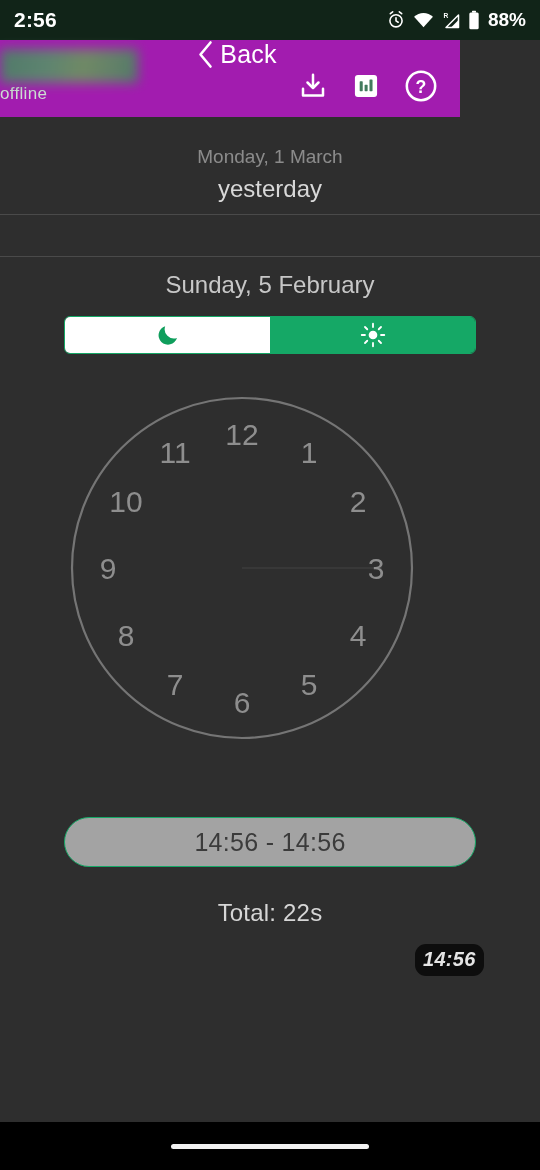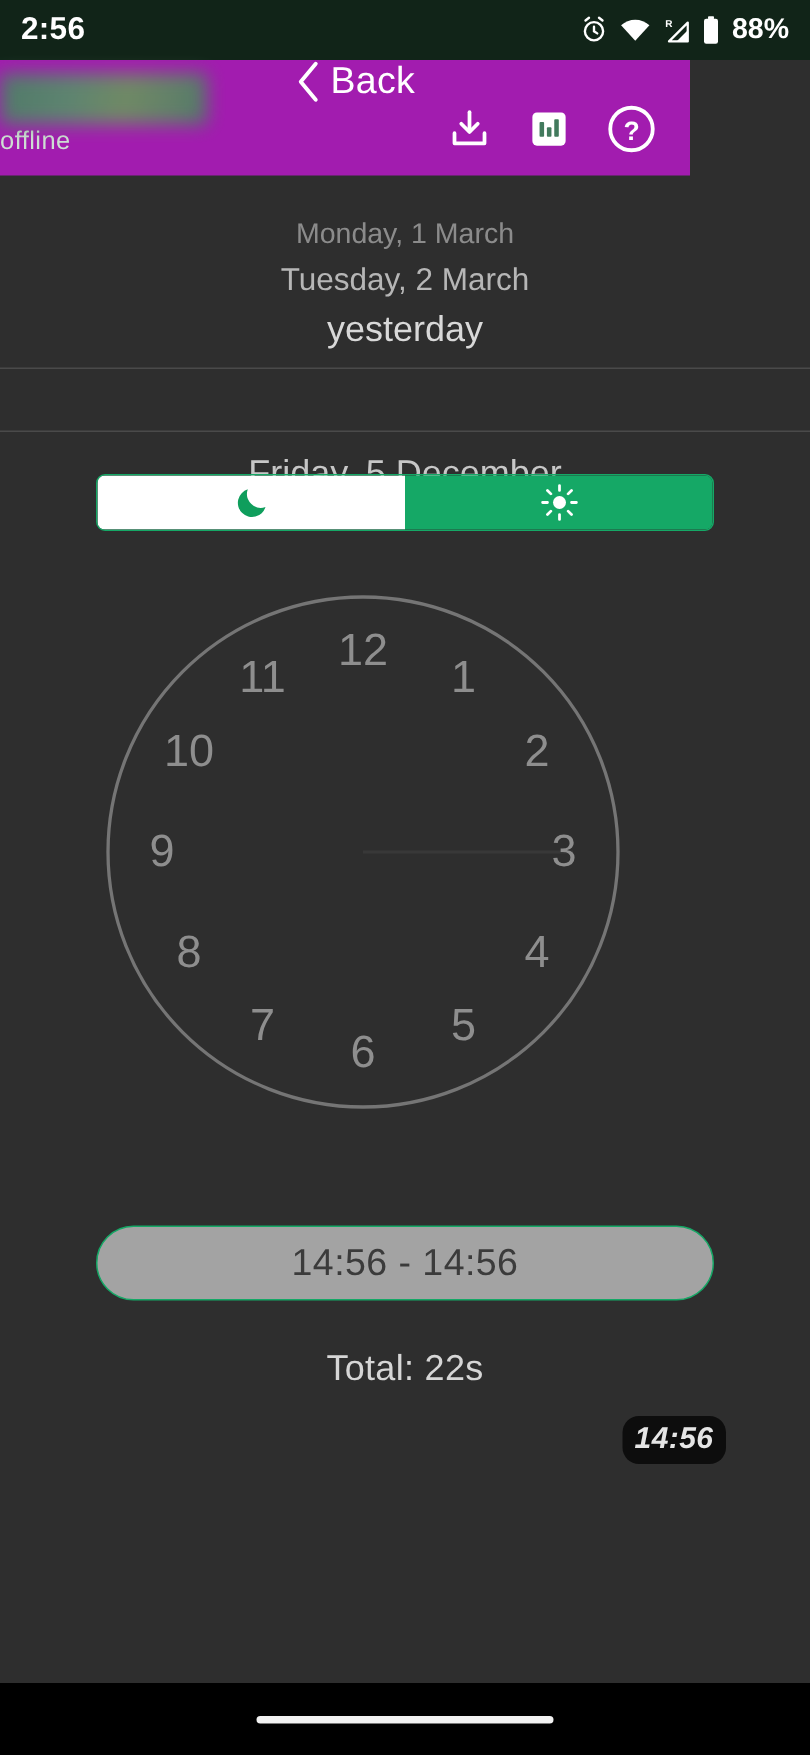--- a/index.html
+++ b/index.html
@@ -182,28 +182,27 @@
       <svg class="act" width="34" height="34" viewBox="0 0 24 24">
         <circle cx="12" cy="12" r="10" fill="none" stroke="#fff" stroke-width="1.8"></circle>
         <text x="12" y="17.2" font-size="12.5" font-family="Liberation Sans, sans-serif" font-weight="700" fill="#fff" text-anchor="middle">?</text>
       </svg>
     </div>
   </div>
 
   <div class="datewheel">
     <div class="dw-group">
       <div class="dw-row r-top">Monday, 1 March</div>
-      <div class="dw-row r-mid">Tuesday, 2 March</div>
       <div class="dw-row r-sel">yesterday</div>
     </div>
     <div class="dw-divider"></div>
     <div class="dw-gap"></div>
     <div class="dw-divider2"></div>
     <div class="dw-group">
-      <div class="dw-row dw-g2-a">Friday, 5 December</div>
+      <div class="dw-row dw-g2-a">Sunday, 5 February</div>
 
     </div>
   </div>
 
   <div class="segment">
     <div class="seg seg-night">
       <svg width="26" height="26" viewBox="0 0 24 24">
         <path d="M20.3 14.8A8.6 8.6 0 0 1 9.4 3.9a8.7 8.7 0 1 0 10.9 10.9z" fill="#0f9e5c"></path>
       </svg>
     </div>

